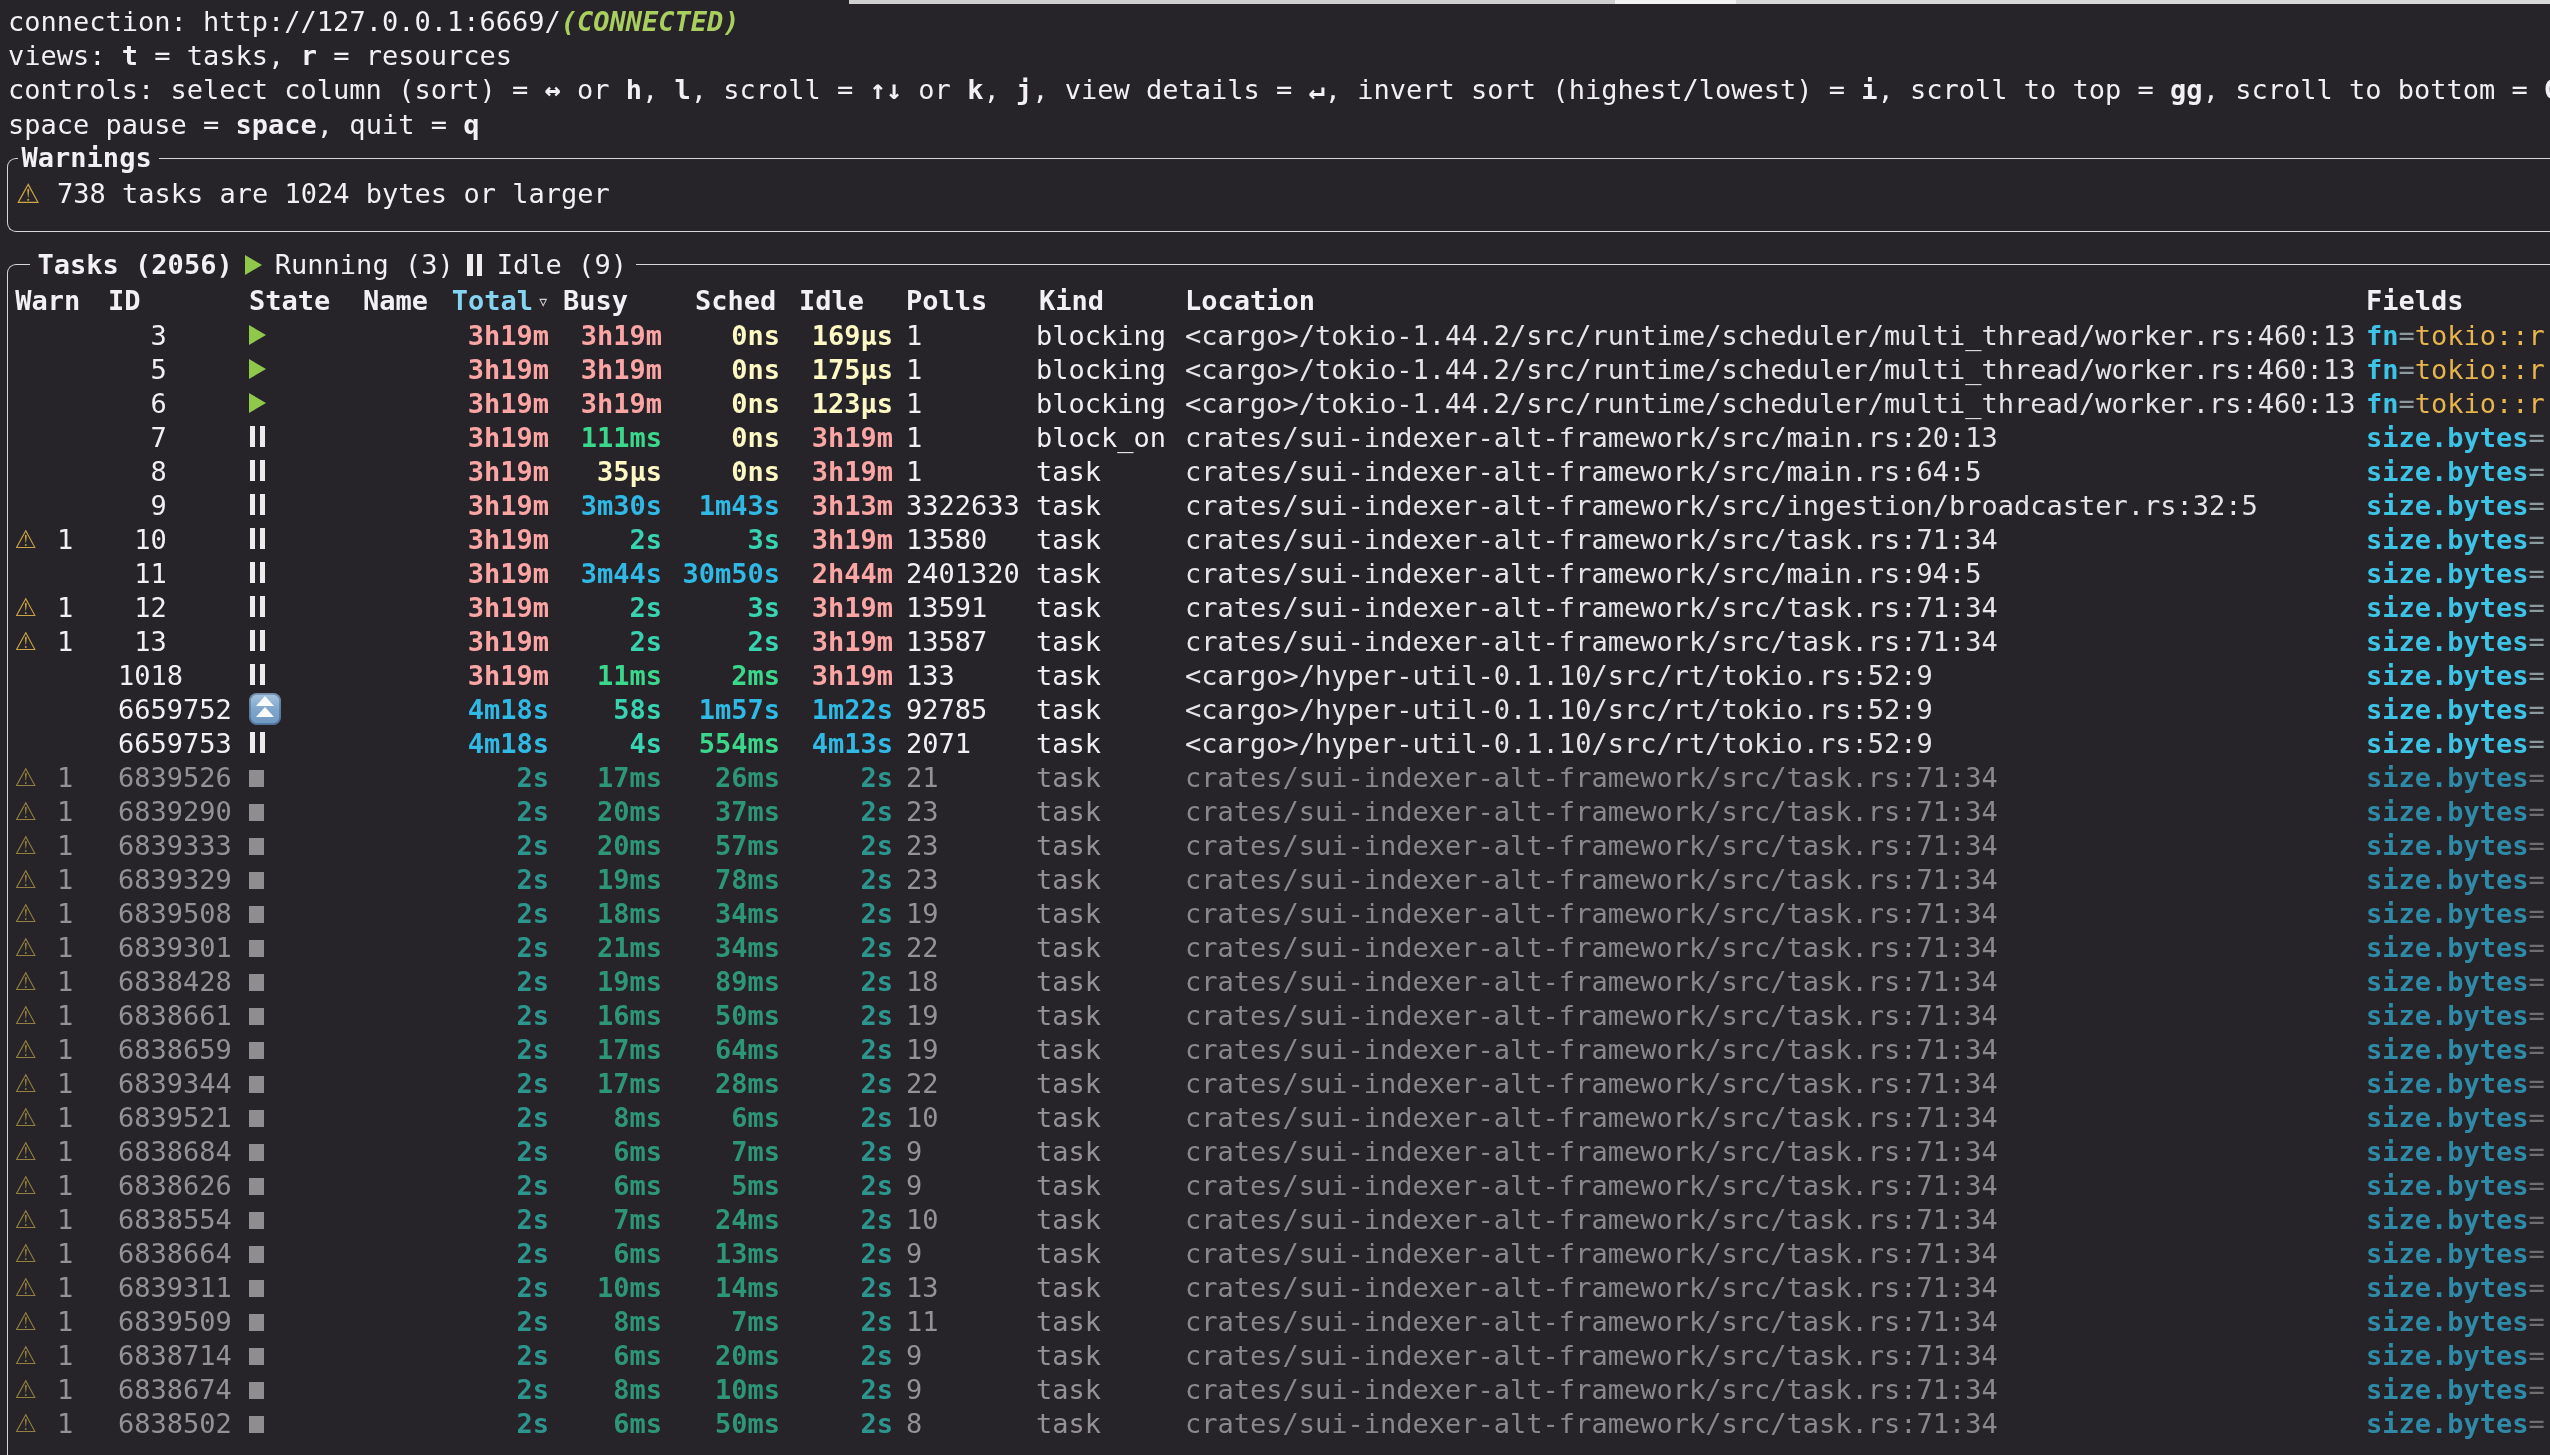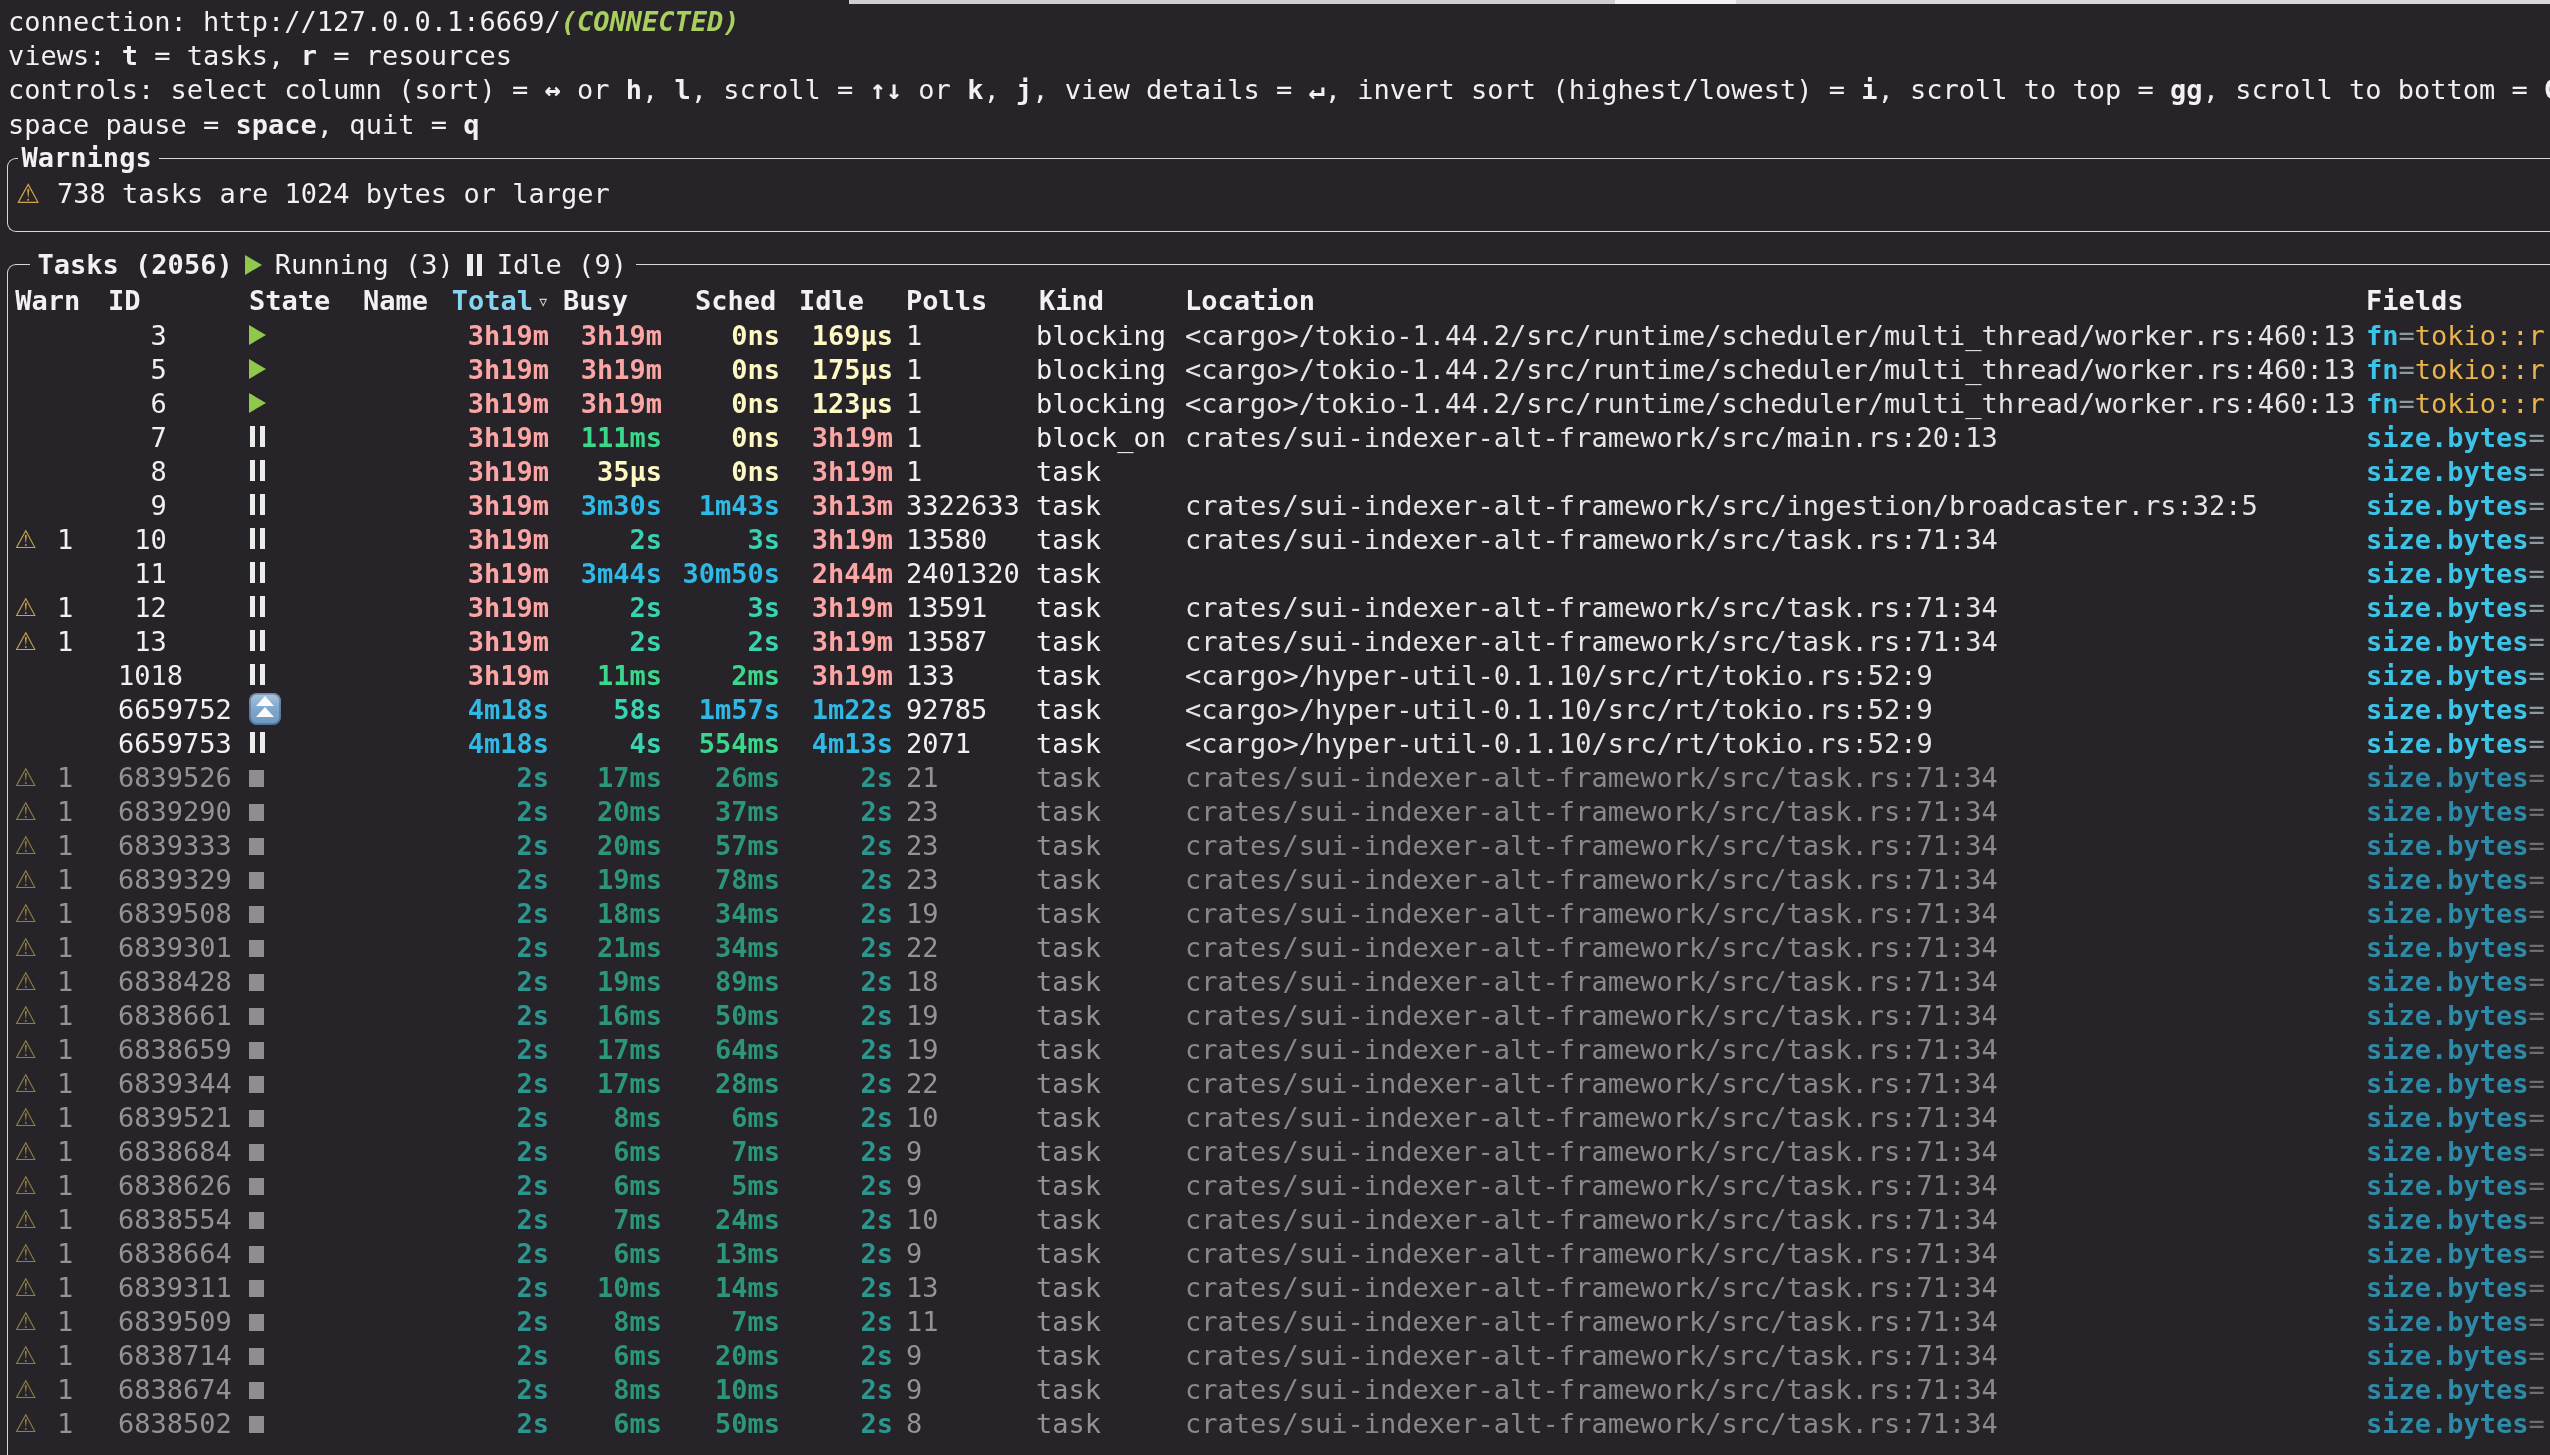--- a/index.html
+++ b/index.html
@@ -214,20 +214,21 @@
       </div>
       <div class="row">
         <span class="c c-id">  8</span>
         <span class="c c-state"><span class="pause-ic"><i></i><i></i></span></span>
         <span class="c c-total u-h">3h19m</span>
         <span class="c c-busy u-us">35µs</span>
         <span class="c c-sched u-ns">0ns</span>
         <span class="c c-idle u-h">3h19m</span>
         <span class="c c-polls">1</span>
         <span class="c c-kind">task</span>
+        <span class="c c-loc">crates/sui-indexer-alt-framework/src/main.rs:64:5</span>
         <span class="c c-fields"><span class="f-key">size.bytes</span><span class="f-eq">=</span></span>
       </div>
       <div class="row">
         <span class="c c-id">  9</span>
         <span class="c c-state"><span class="pause-ic"><i></i><i></i></span></span>
         <span class="c c-total u-h">3h19m</span>
         <span class="c c-busy u-m">3m30s</span>
         <span class="c c-sched u-m">1m43s</span>
         <span class="c c-idle u-h">3h13m</span>
         <span class="c c-polls">3322633</span>
@@ -251,20 +252,21 @@
       </div>
       <div class="row">
         <span class="c c-id"> 11</span>
         <span class="c c-state"><span class="pause-ic"><i></i><i></i></span></span>
         <span class="c c-total u-h">3h19m</span>
         <span class="c c-busy u-m">3m44s</span>
         <span class="c c-sched u-m">30m50s</span>
         <span class="c c-idle u-h">2h44m</span>
         <span class="c c-polls">2401320</span>
         <span class="c c-kind">task</span>
+        <span class="c c-loc">crates/sui-indexer-alt-framework/src/main.rs:94:5</span>
         <span class="c c-fields"><span class="f-key">size.bytes</span><span class="f-eq">=</span></span>
       </div>
       <div class="row">
         <span class="c cw-ic warn-tri">⚠</span>
         <span class="c cw-n">1</span>
         <span class="c c-id"> 12</span>
         <span class="c c-state"><span class="pause-ic"><i></i><i></i></span></span>
         <span class="c c-total u-h">3h19m</span>
         <span class="c c-busy u-s">2s</span>
         <span class="c c-sched u-s">3s</span>

